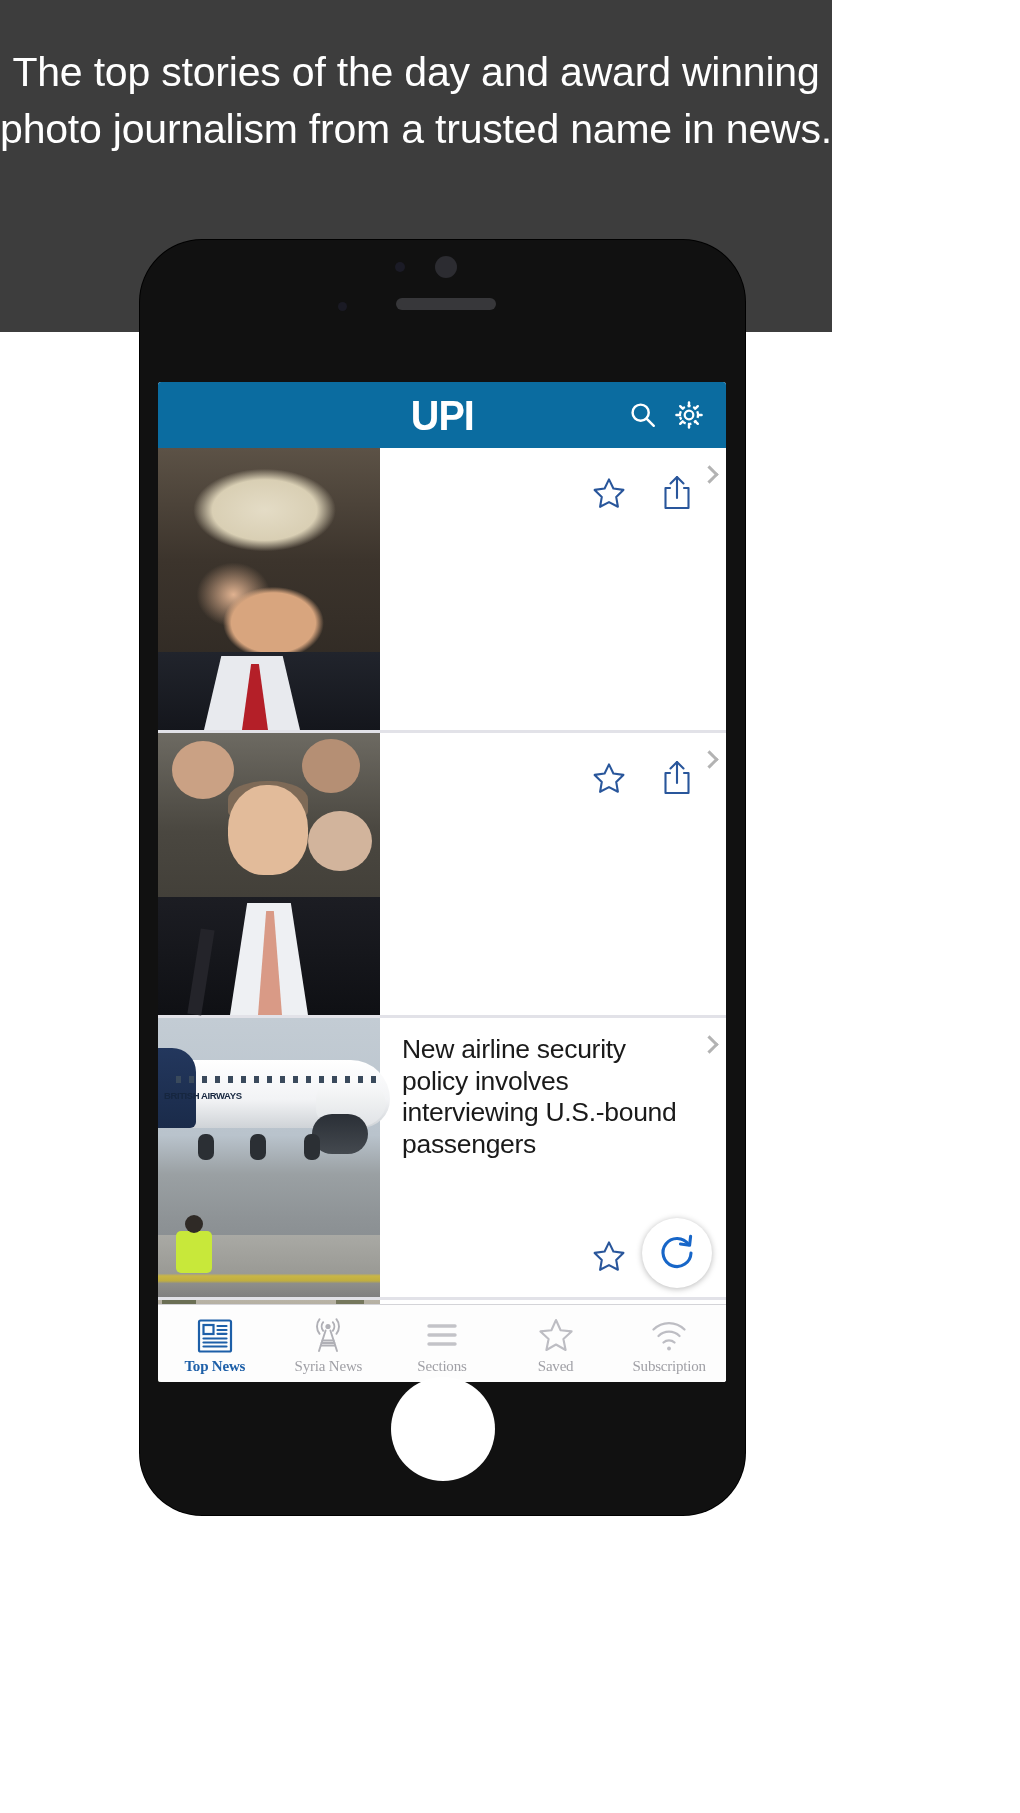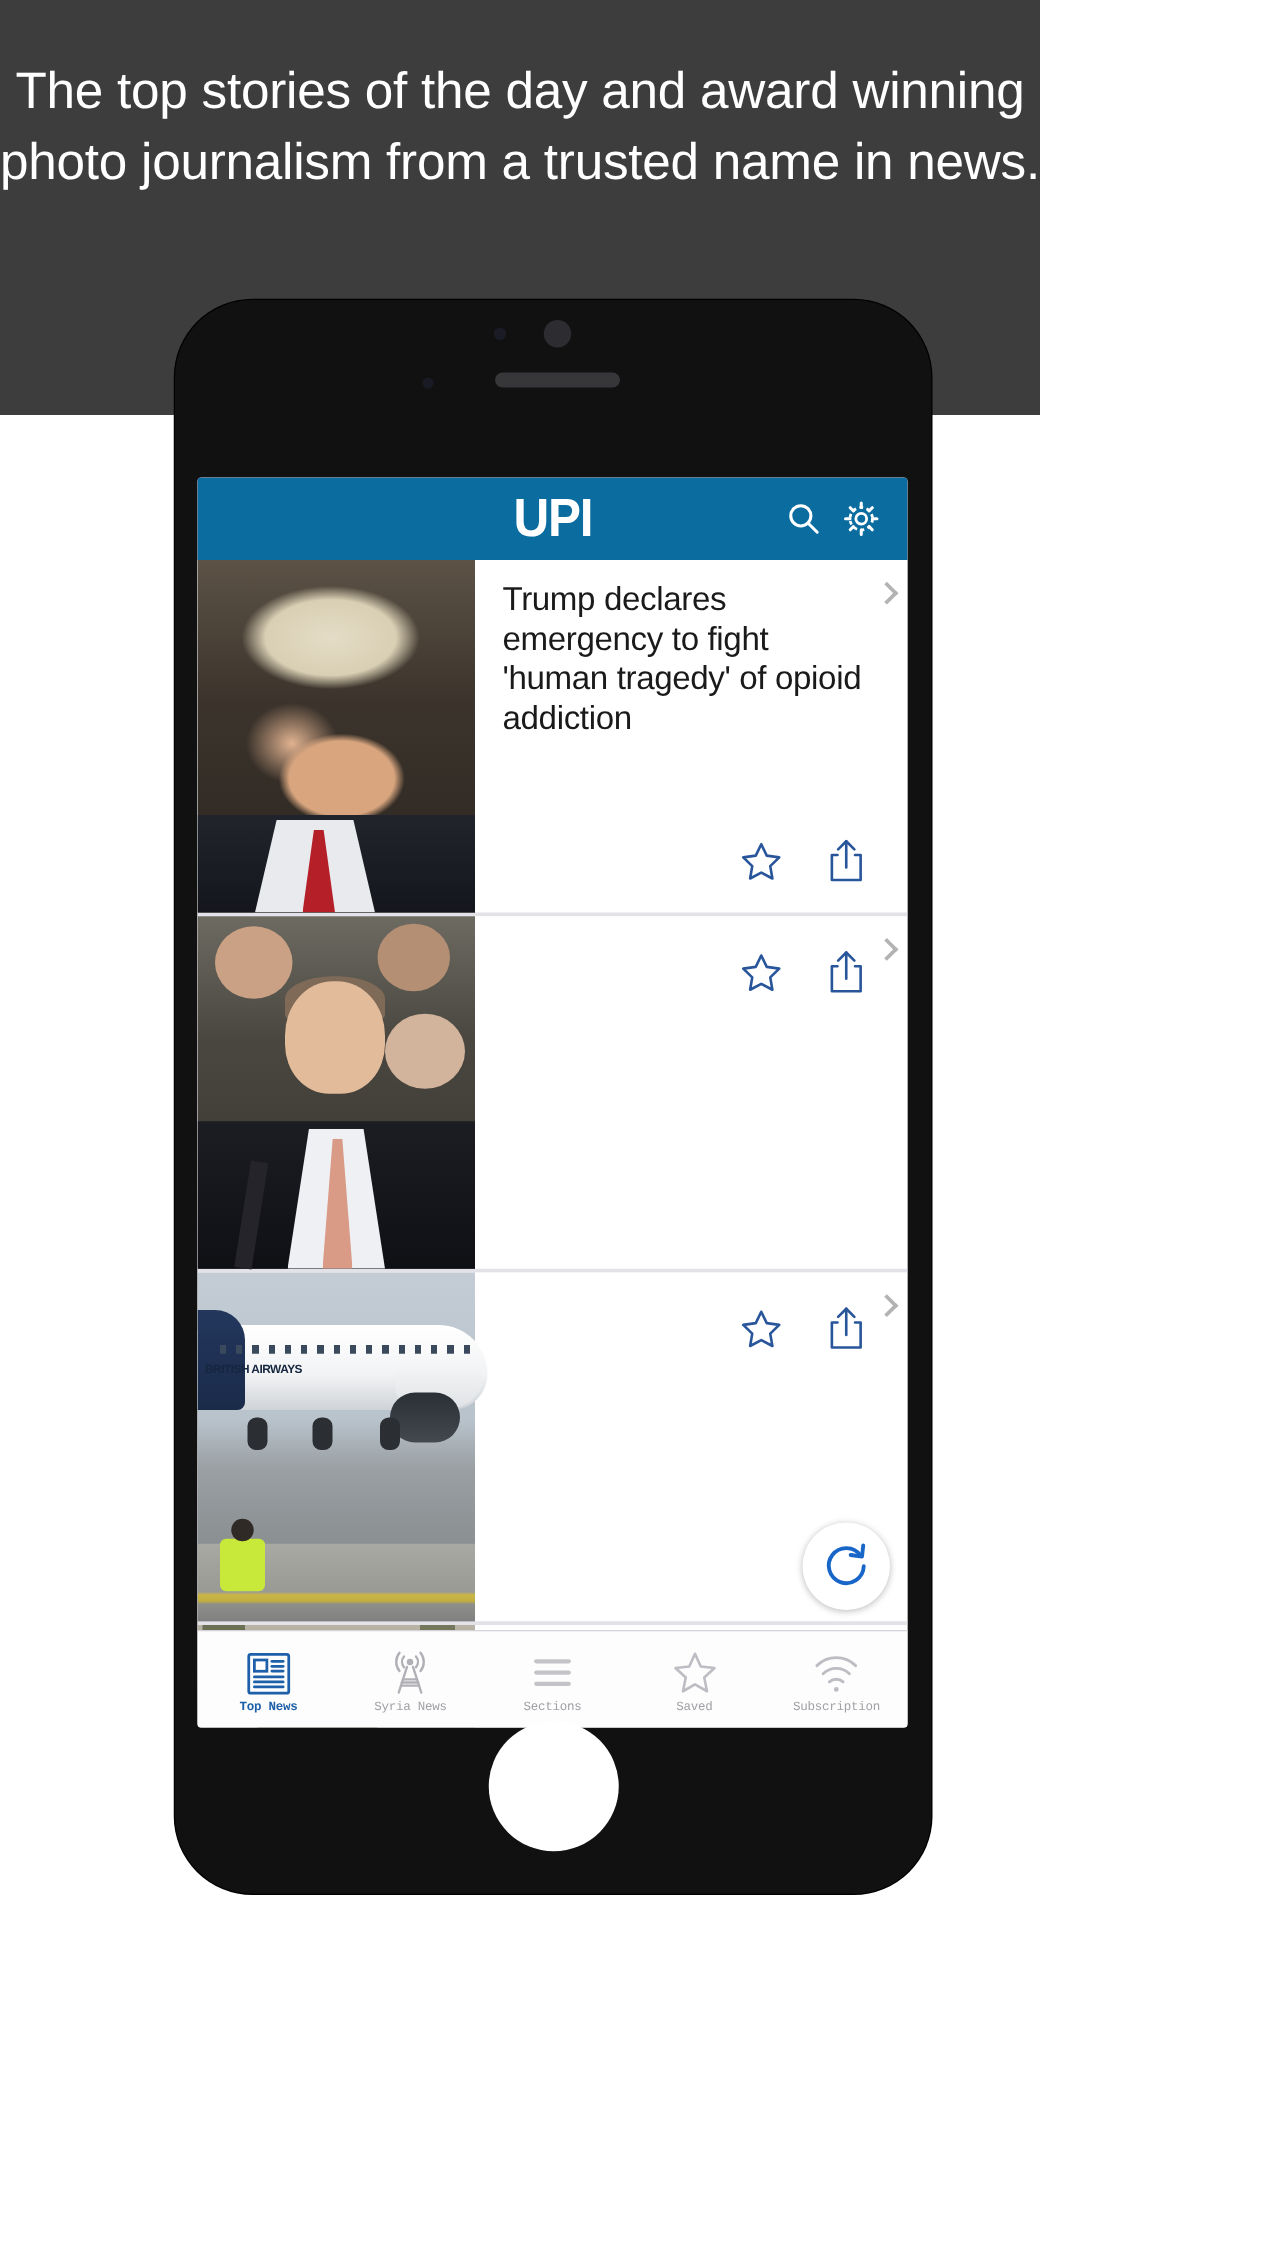--- a/index.html
+++ b/index.html
@@ -296,22 +296,22 @@
     background:#fdfdfd;
     border-top:1px solid #d4d4d8;
     display:flex;
   }
   .tab {
     flex:1; display:flex; flex-direction:column;
     align-items:center; justify-content:center; gap:3px;
     padding-top:4px;
   }
   .tab .tlabel {
-    font-size:10px;
-    font-family:Liberation Mono, monospace;
+    font-size:15px;
+    font-family:Liberation Serif, serif;
     color:#a0a0a6;
     letter-spacing:-0.2px;
   }
   .tab.active .tlabel { color:#1d5fa8; font-weight:bold; }
   .ticon { width:40px; height:38px; display:block; }
 </style>
 </head>
 <body>
 
 <div id="banner">
@@ -356,91 +356,91 @@
       </div>
     </div>
 
     <div id="list">
 
       <div class="article" style="height:285px;">
         <div class="thumb img-trump">
           <div class="suit"></div>
             <div class="shirt"></div>
             <div class="tie"></div>
-        </div>
-        <div class="body">
-          <div class="chev"></div>
-          <div class="headline">Trump declares emergency to fight 'human tragedy' of opioid addiction</div>
-          <div class="actions">
-            <span>
-              <svg class="aicon" viewBox="0 0 34 34" fill="none" stroke="#29569b" stroke-width="2.1" stroke-linejoin="round">
-                <polygon points="17,3.4 21.4,12.5 31.4,13.9 24.2,20.9 25.9,30.8 17,26.1 8.1,30.8 9.8,20.9 2.6,13.9 12.6,12.5"></polygon>
-              </svg>
-            </span>
-            <span>
-              <svg class="aicon" viewBox="0 0 34 38" fill="none" stroke="#29569b" stroke-width="2.1" stroke-linecap="round" stroke-linejoin="round">
-                <path d="M10 14 H5.5 V34 H28.5 V14 H24"></path>
-                <line x1="17" y1="3" x2="17" y2="24"></line>
-                <polyline points="10.5,9.5 17,3 23.5,9.5"></polyline>
-              </svg>
-            </span>
-          </div>
-        </div>
-      </div>
-
-      <div class="article" style="height:285px;">
-        <div class="thumb img-ryan">
-          <div class="f1"></div>
-            <div class="f2"></div>
-            <div class="f3"></div>
-          <div class="suit"></div>
-            <div class="hair"></div>
-            <div class="main-head"></div>
-          <div class="shirt"></div>
-            <div class="tie"></div>
-            <div class="mic"></div>
         </div>
         <div class="body">
           <div class="chev"></div>
           <div class="actions">
             <span>
               <svg class="aicon" viewBox="0 0 34 34" fill="none" stroke="#29569b" stroke-width="2.1" stroke-linejoin="round">
                 <polygon points="17,3.4 21.4,12.5 31.4,13.9 24.2,20.9 25.9,30.8 17,26.1 8.1,30.8 9.8,20.9 2.6,13.9 12.6,12.5"></polygon>
               </svg>
             </span>
             <span>
               <svg class="aicon" viewBox="0 0 34 38" fill="none" stroke="#29569b" stroke-width="2.1" stroke-linecap="round" stroke-linejoin="round">
                 <path d="M10 14 H5.5 V34 H28.5 V14 H24"></path>
                 <line x1="17" y1="3" x2="17" y2="24"></line>
                 <polyline points="10.5,9.5 17,3 23.5,9.5"></polyline>
               </svg>
             </span>
           </div>
         </div>
       </div>
 
+      <div class="article" style="height:285px;">
+        <div class="thumb img-ryan">
+          <div class="f1"></div>
+            <div class="f2"></div>
+            <div class="f3"></div>
+          <div class="suit"></div>
+            <div class="hair"></div>
+            <div class="main-head"></div>
+          <div class="shirt"></div>
+            <div class="tie"></div>
+            <div class="mic"></div>
+        </div>
+        <div class="body">
+          <div class="chev"></div>
+          <div class="actions">
+            <span>
+              <svg class="aicon" viewBox="0 0 34 34" fill="none" stroke="#29569b" stroke-width="2.1" stroke-linejoin="round">
+                <polygon points="17,3.4 21.4,12.5 31.4,13.9 24.2,20.9 25.9,30.8 17,26.1 8.1,30.8 9.8,20.9 2.6,13.9 12.6,12.5"></polygon>
+              </svg>
+            </span>
+            <span>
+              <svg class="aicon" viewBox="0 0 34 38" fill="none" stroke="#29569b" stroke-width="2.1" stroke-linecap="round" stroke-linejoin="round">
+                <path d="M10 14 H5.5 V34 H28.5 V14 H24"></path>
+                <line x1="17" y1="3" x2="17" y2="24"></line>
+                <polyline points="10.5,9.5 17,3 23.5,9.5"></polyline>
+              </svg>
+            </span>
+          </div>
+        </div>
+      </div>
+
       <div class="article" style="height:282px;">
         <div class="thumb img-plane">
           <div class="tarmac"></div>
           <div class="fuse"></div>
           <div class="tailstrip"></div>
           <div class="nose"></div>
           <div class="window-row"></div>
           <div class="logo-ba">BRITISH AIRWAYS</div>
           <div class="engine"></div>
           <div class="gear" style="left:40px;"></div>
           <div class="gear" style="left:92px;"></div>
           <div class="gear" style="left:146px;"></div>
           <div class="worker">
               <div class="vest"></div>
               <div class="head"></div>
             </div>
         </div>
         <div class="body">
           <div class="chev"></div>
+          <div class="headline">New airline security policy involves interviewing U.S.-bound passengers</div>
           <div class="actions">
             <span>
               <svg class="aicon" viewBox="0 0 34 34" fill="none" stroke="#29569b" stroke-width="2.1" stroke-linejoin="round">
                 <polygon points="17,3.4 21.4,12.5 31.4,13.9 24.2,20.9 25.9,30.8 17,26.1 8.1,30.8 9.8,20.9 2.6,13.9 12.6,12.5"></polygon>
               </svg>
             </span>
             <span>
               <svg class="aicon" viewBox="0 0 34 38" fill="none" stroke="#29569b" stroke-width="2.1" stroke-linecap="round" stroke-linejoin="round">
                 <path d="M10 14 H5.5 V34 H28.5 V14 H24"></path>
                 <line x1="17" y1="3" x2="17" y2="24"></line>

